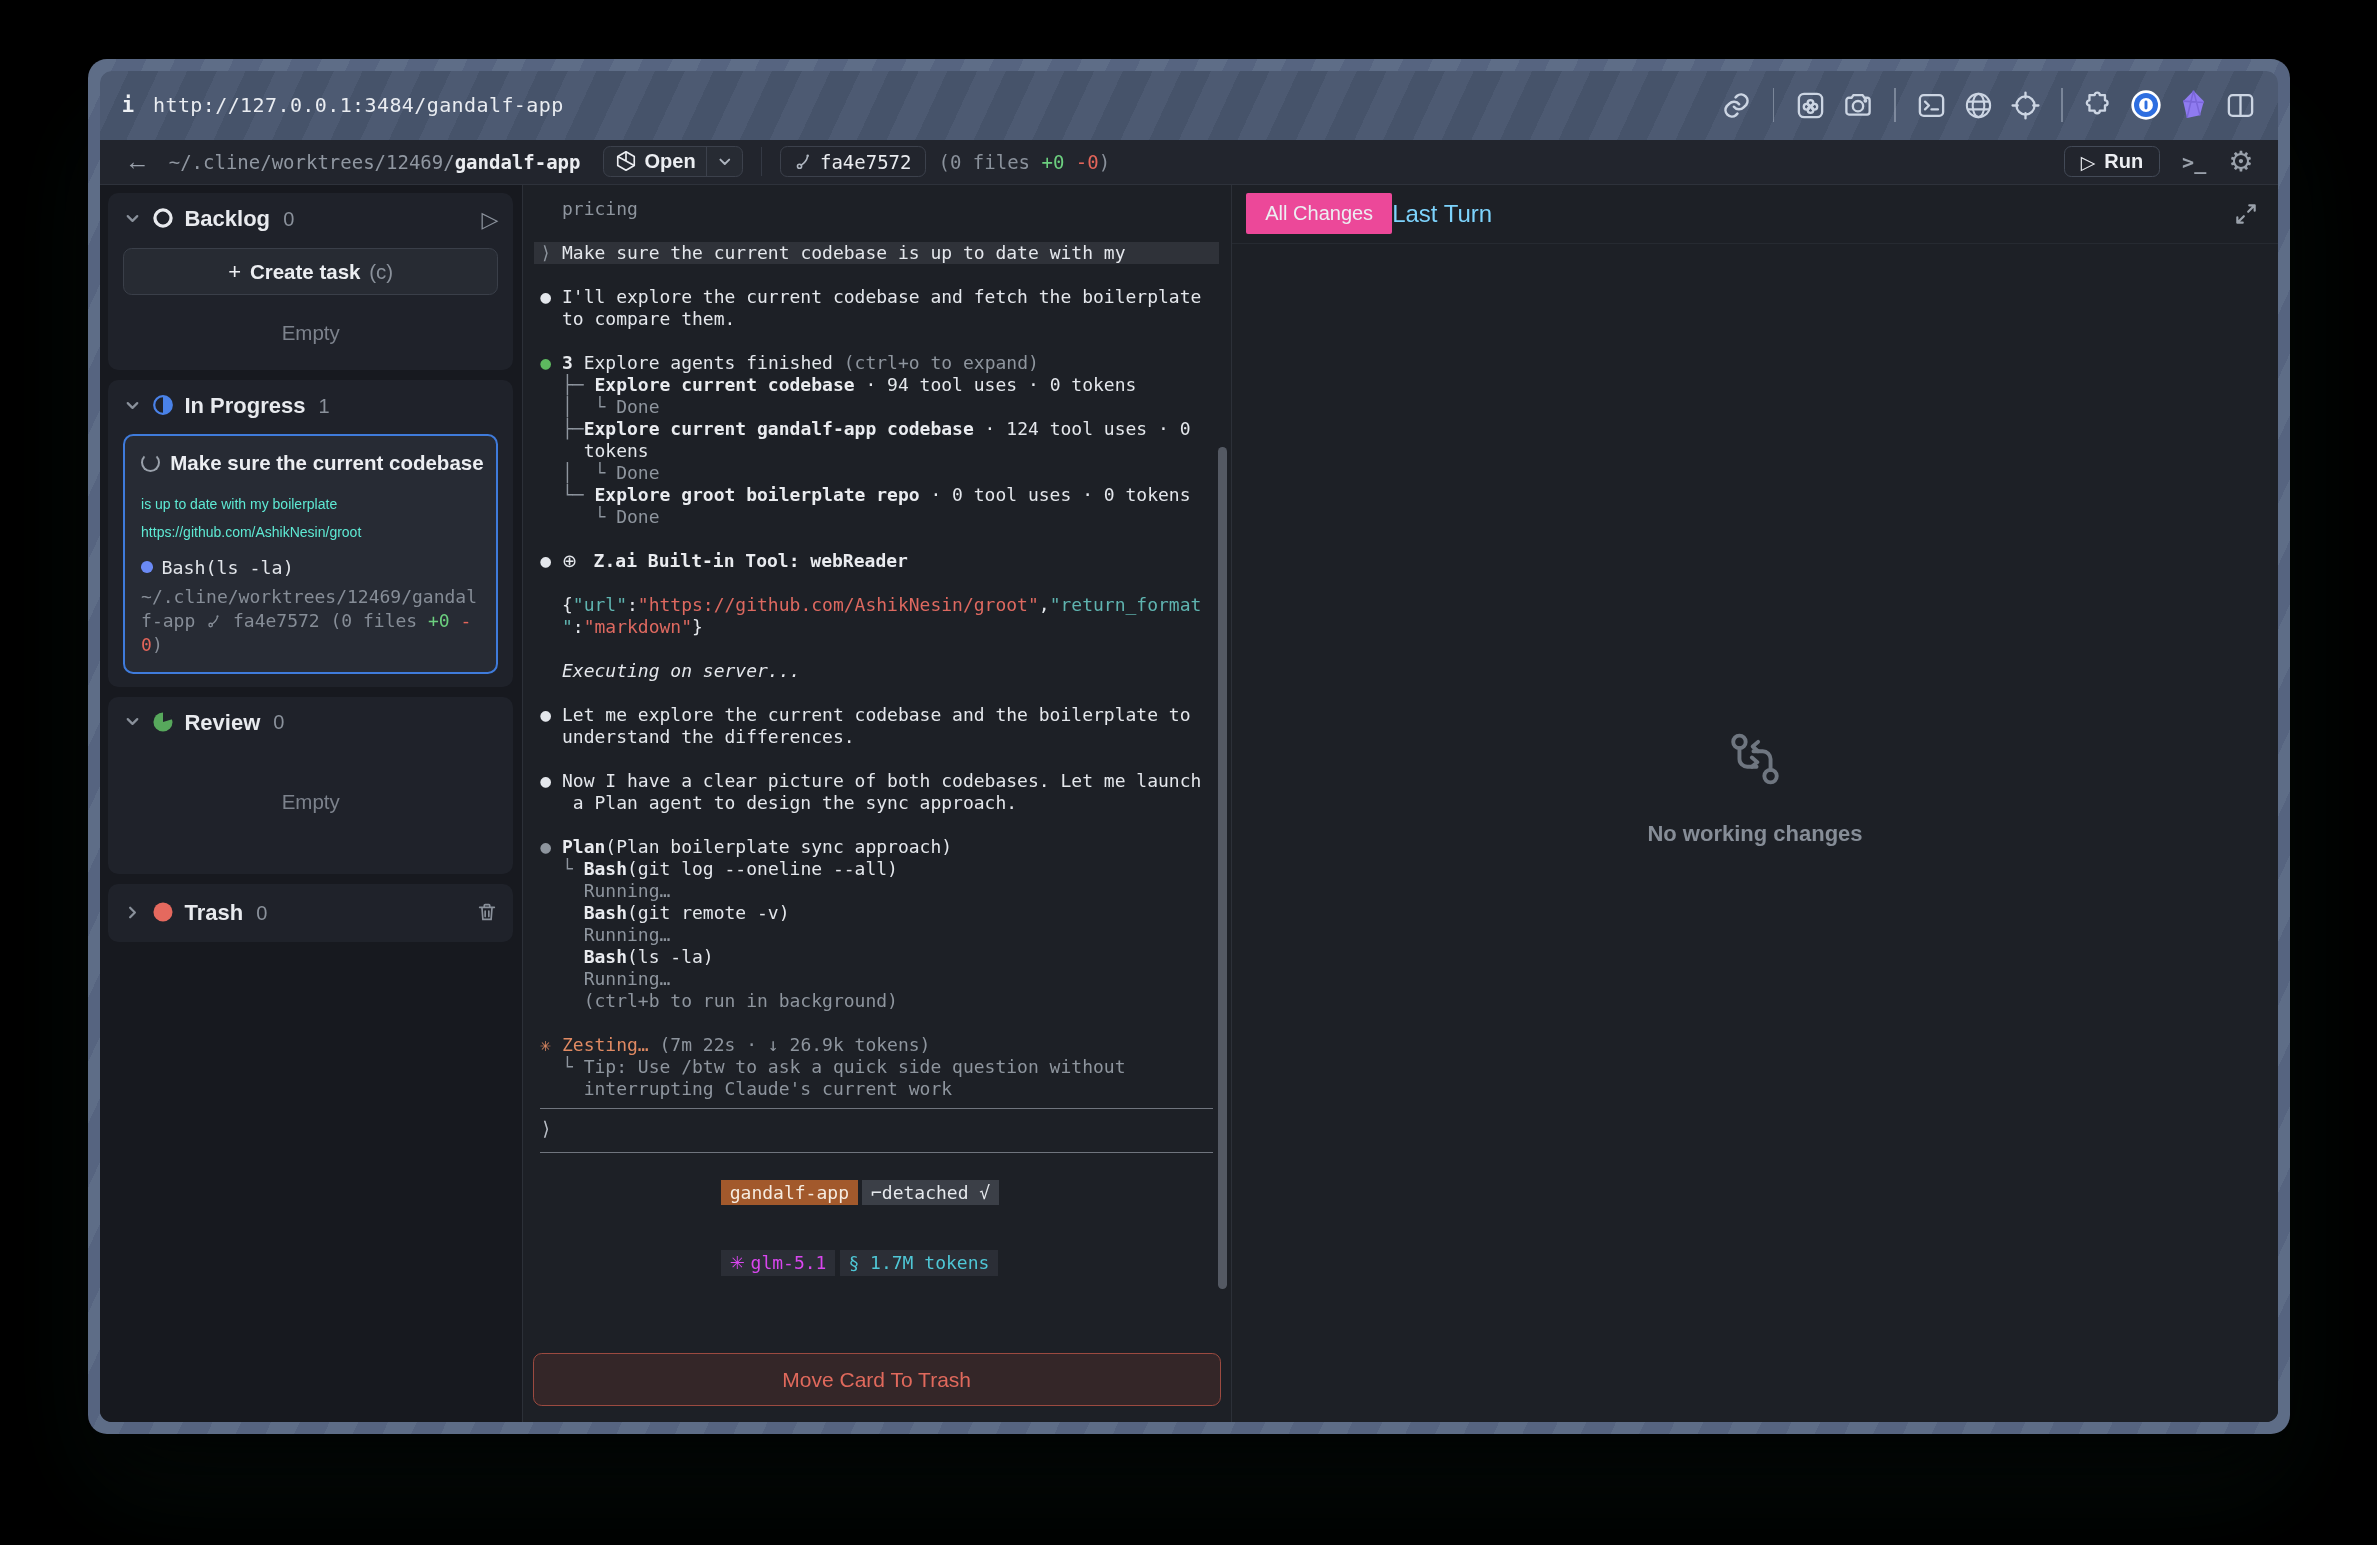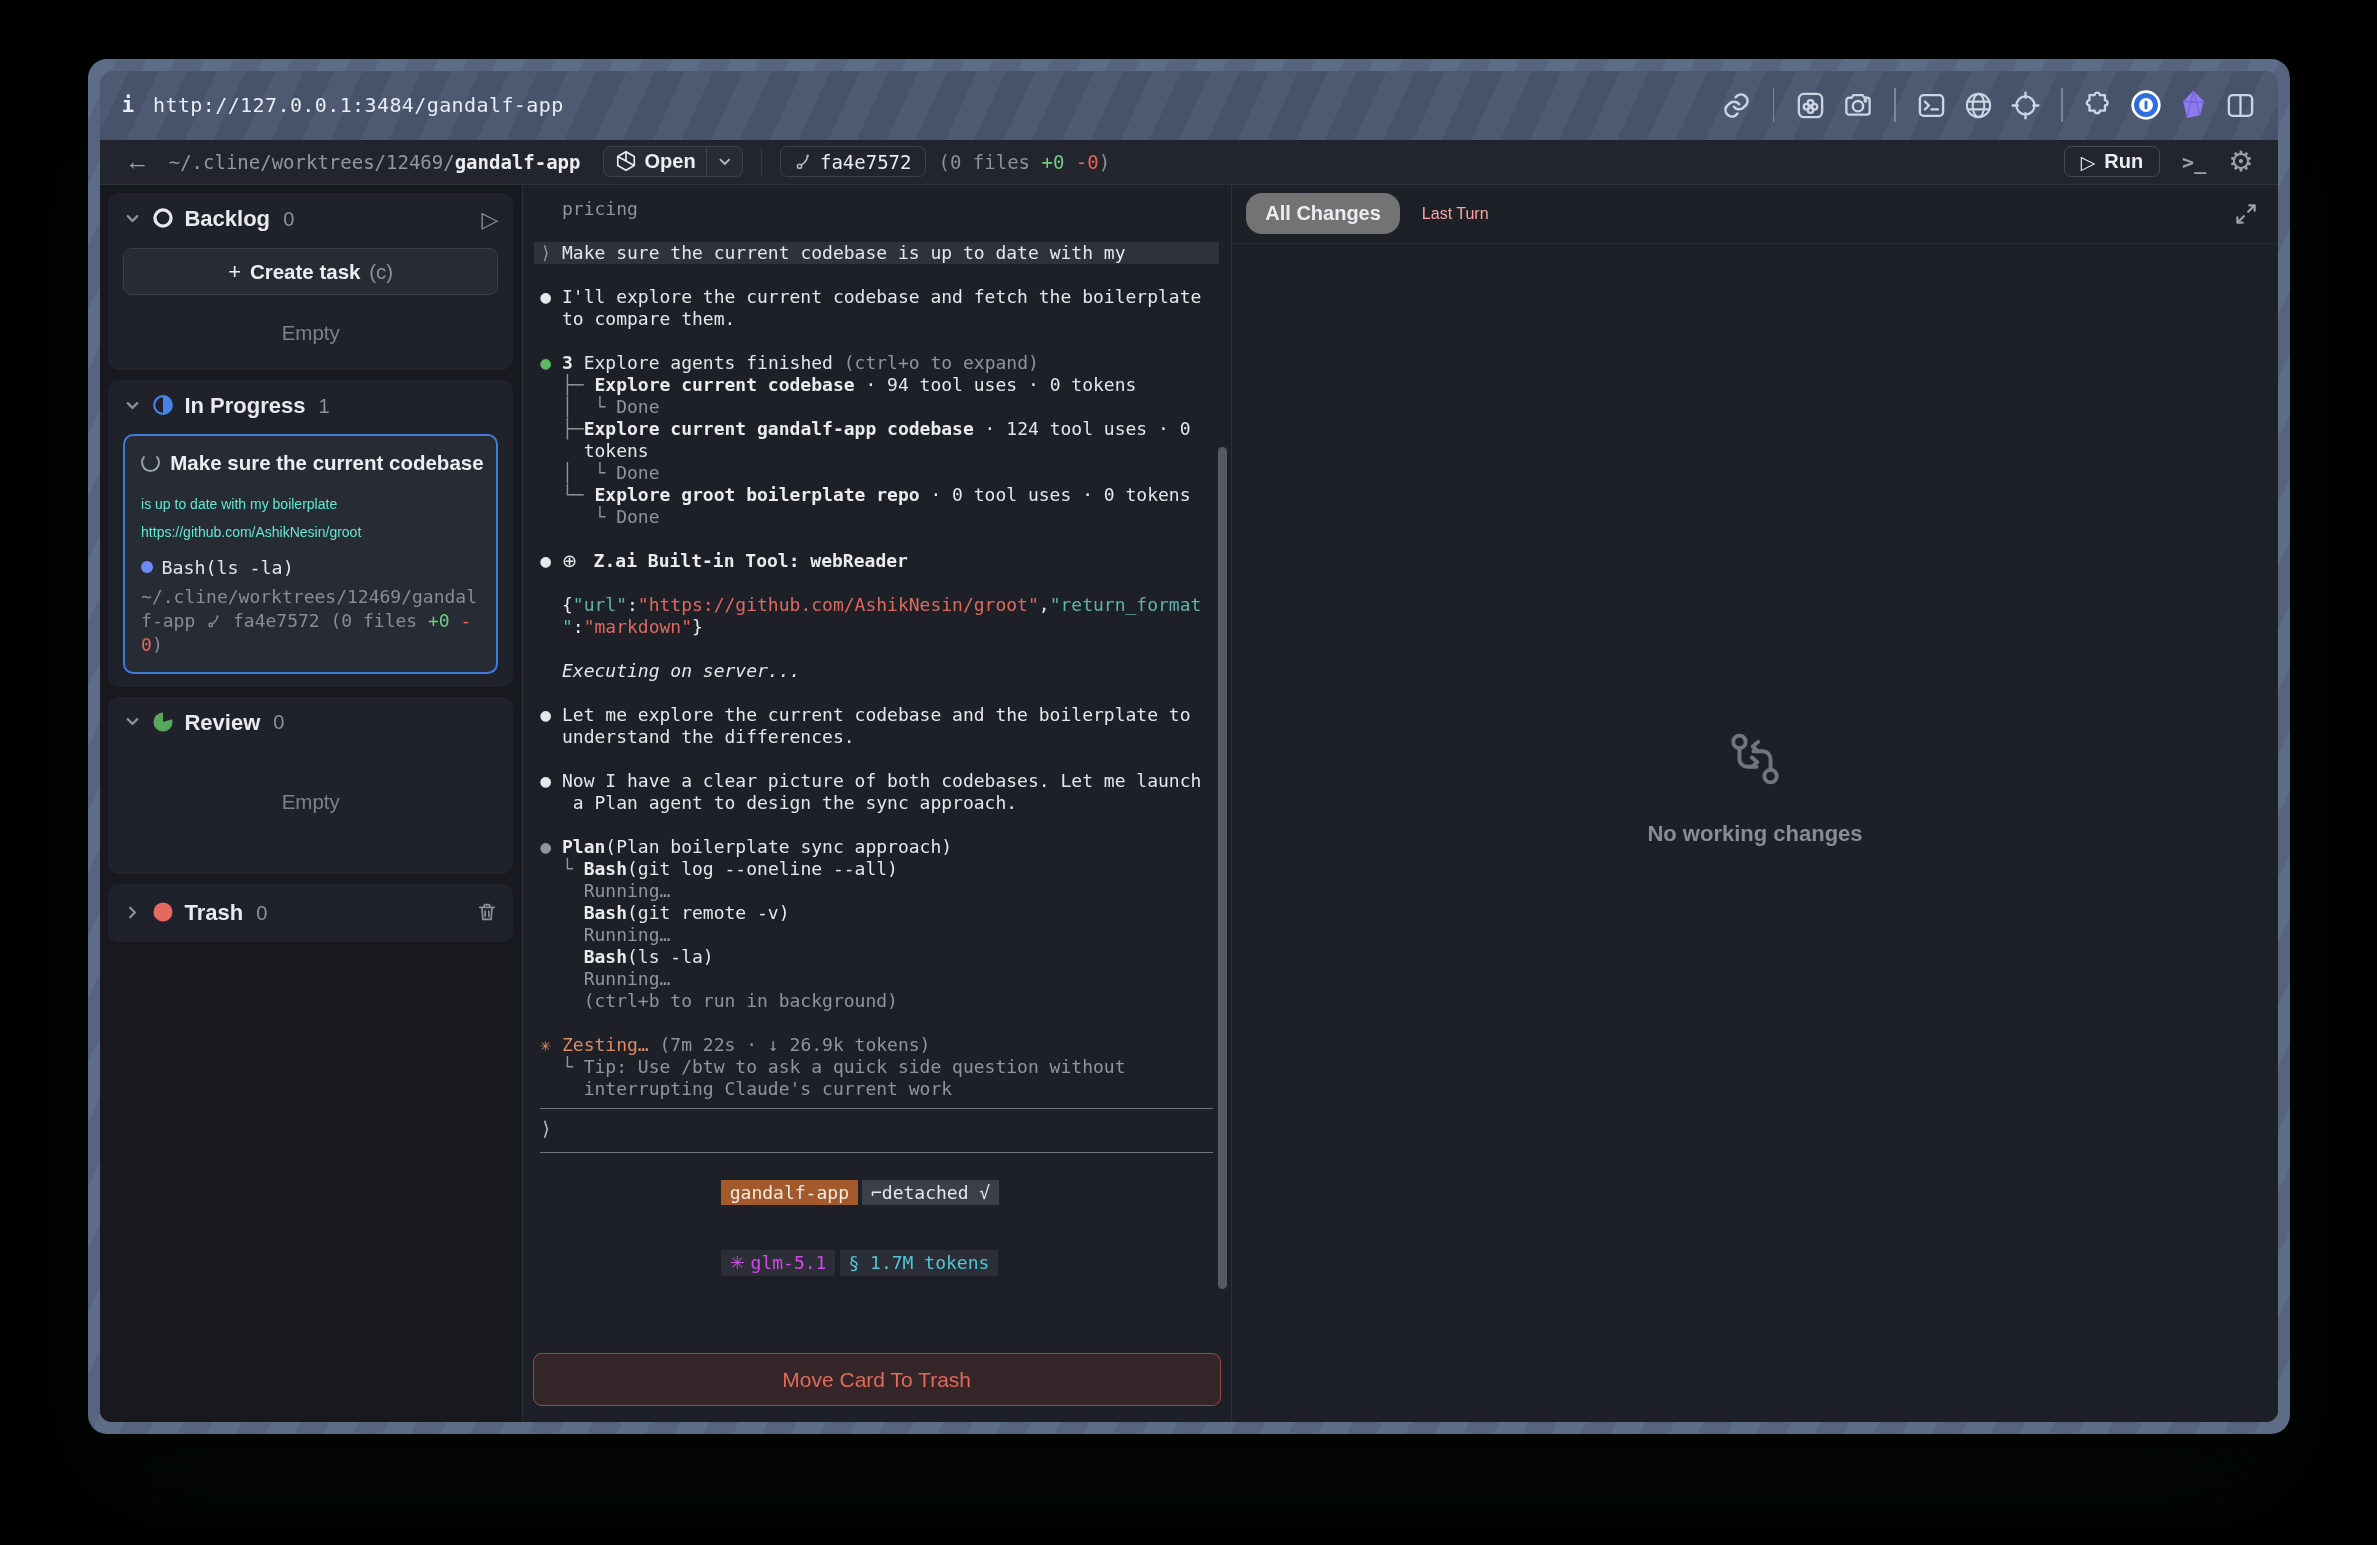--- a/index.html
+++ b/index.html
@@ -112,23 +112,23 @@
   .move-trash-btn { width:100%; height:53px; border-radius:8.8px; background:#342628;
     border:1.5px solid #9c4a40; color:#e0695c; font-size:21px; display:flex; align-items:center;
     justify-content:center; }
   .term-scrollbar { position:absolute; right:3.7px; top:262px; width:8.8px; height:842px;
     border-radius:4.4px; background:#545963; }
 
   
   .right-panel { flex:1; background:#1d2026; position:relative; display:flex; flex-direction:column; }
   .rp-tabs { height:59px; flex:0 0 59px; display:flex; align-items:center; padding:0 14.6px;
     border-bottom:1.5px solid #262a31; position:relative; }
-  .tab-chip { background:#737373; border-radius:16px; padding:8.8px 19px; color:#eceef2;
-    font-size:20px; font-weight:bold; }
-  .tab-plain { color:#fca5a5; font-size:16px; margin-left:22px; }
+  .tab-chip { background:#ec4899; border-radius:2px; padding:8.8px 19px; color:#eceef2;
+    font-size:20px; font-weight:normal; }
+  .tab-plain { color:#7dd3fc; font-size:24px; }
   .expand-icon { position:absolute; right:19px; top:16px; }
   .rp-empty { flex:1; display:flex; flex-direction:column; align-items:center;
     justify-content:center; gap:32px; padding-bottom:88px; }
   .rp-empty-text { color:#868d97; font-size:22px; font-weight:bold; }
 </style>
 </head>
 <body>
 
 <div class="window">
   <div class="win-body">

